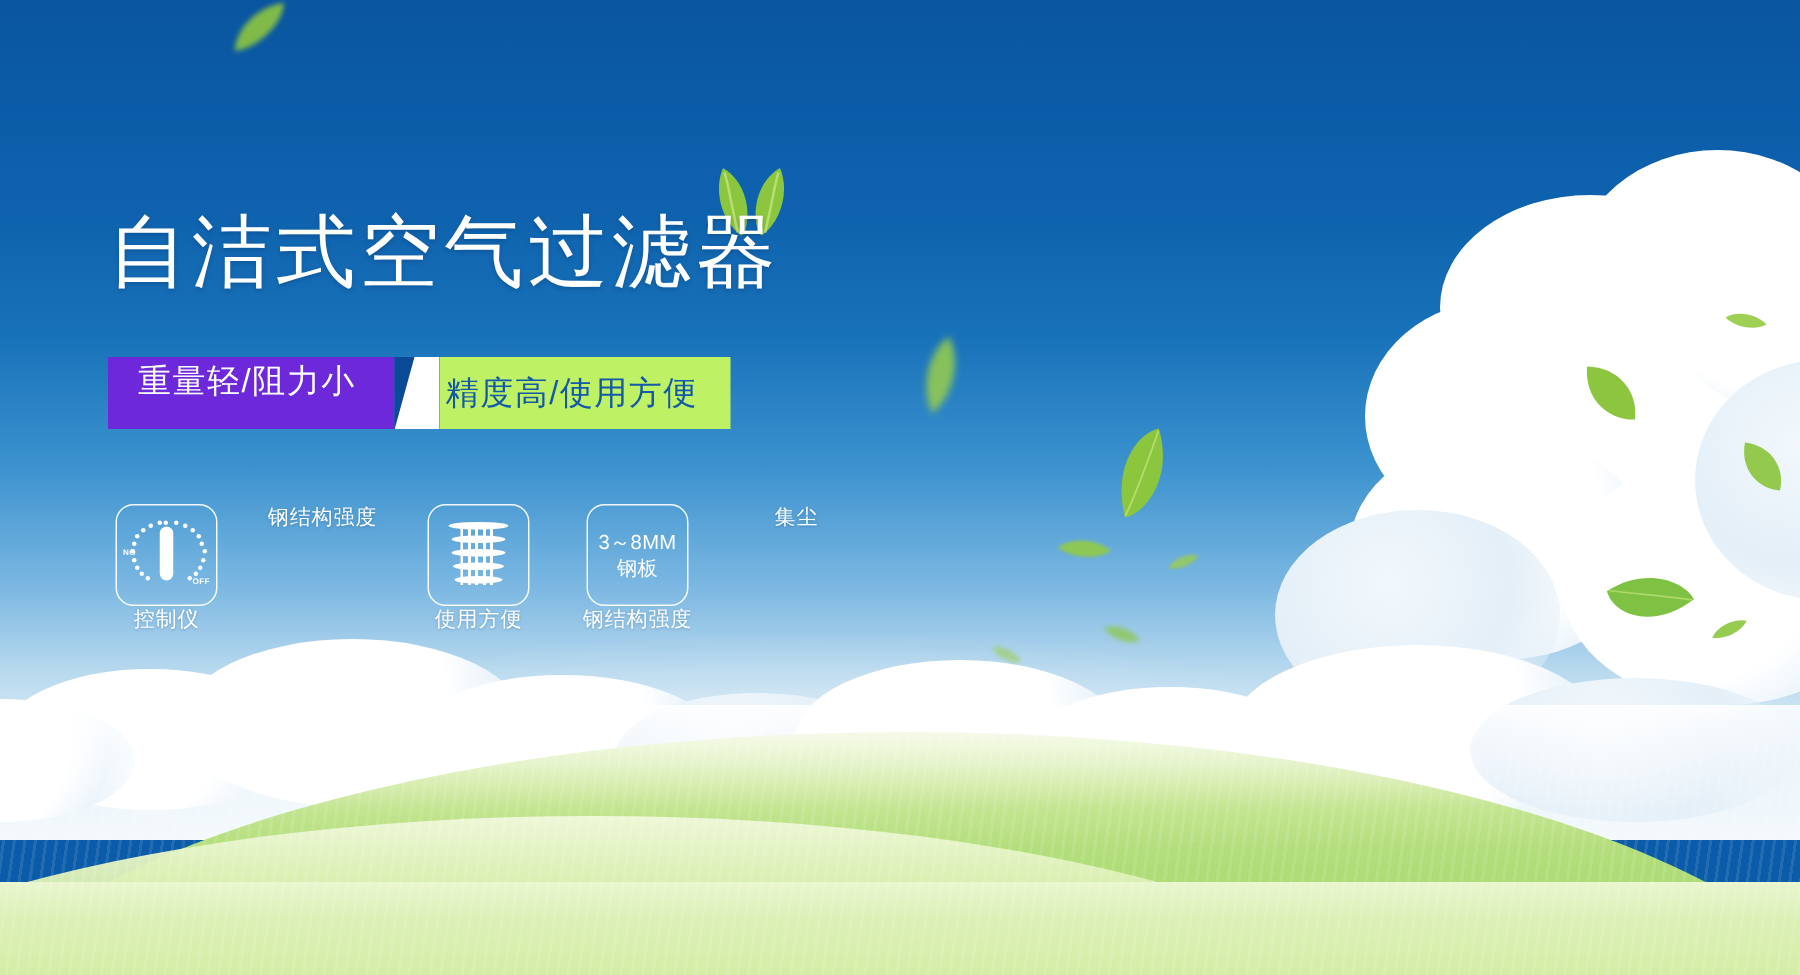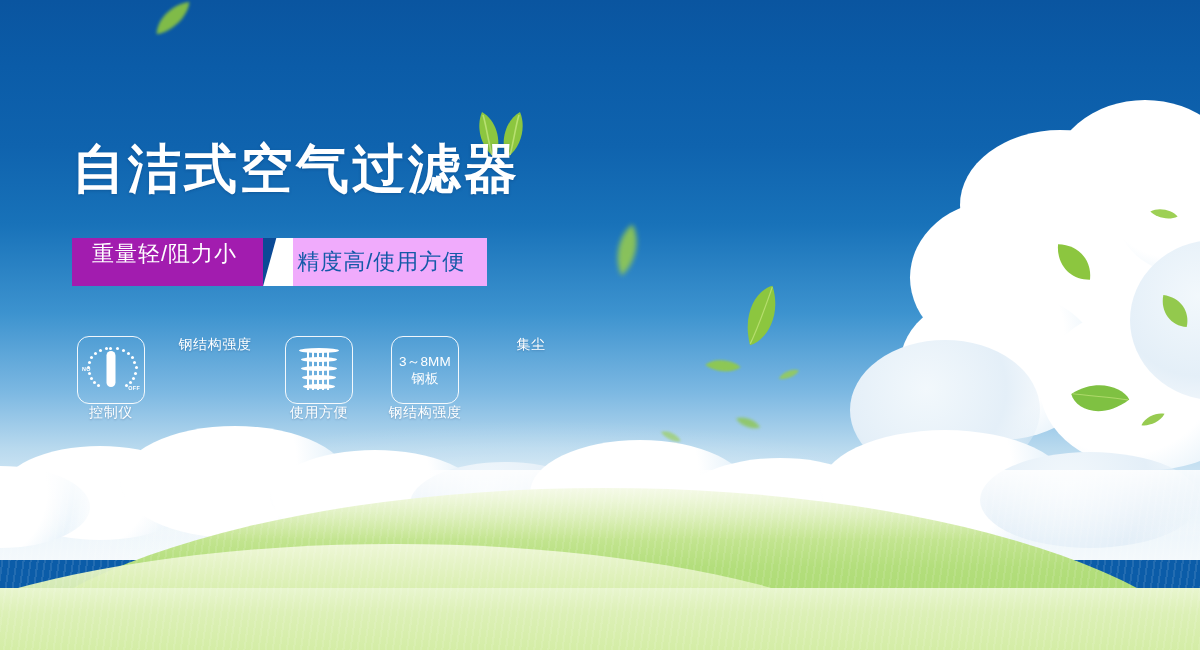--- a/index.html
+++ b/index.html
@@ -84,45 +84,45 @@
   .leaf { position:absolute; pointer-events:none; }
   .leaf svg { display:block; width:100%; height:100%; }
 
   
   .content { position:absolute; left:0; top:0; width:1200px; height:650px; }
 
   .title {
     position:absolute; left:72px; top:142px;
     font-size:53px; line-height:1;
     letter-spacing:3px; color:#ffffff;
-    font-weight:700;
+    font-weight:400;
     text-shadow:0 1px 3px rgba(0,40,90,.28);
     white-space:nowrap;
   }
 
   .sprout { position:absolute; left:470px; top:110px; width:62px; height:48px; }
 
   
   .subbar { position:absolute; left:72px; top:238px; height:48px; display:flex; }
   .sub-left {
-    background:#a21caf;
+    background:#6d28d9;
     color:#ffffff;
     font-size:22px; letter-spacing:1px;
     display:flex; align-items:center;
     padding:0 26px 16px 20px;
     white-space:nowrap;
   }
   .sub-wedge { width:30px; background:#0b4a96; position:relative; }
   .sub-wedge::after {
     content:""; position:absolute; inset:0;
     background:#ffffff;
     clip-path:polygon(44% 0, 100% 0, 100% 100%, 0% 100%);
   }
   .sub-right {
-    background:#f0abfc;
+    background:#bef264;
     color:#1359a8;
     font-size:22px; letter-spacing:1px;
     display:flex; align-items:center;
     padding:0 22px 0 4px;
     white-space:nowrap;
   }
 
   
   .features { position:absolute; left:72px; top:336px; display:flex; gap:26px; }
   .feature { width:78px; display:flex; flex-direction:column; align-items:center; }

